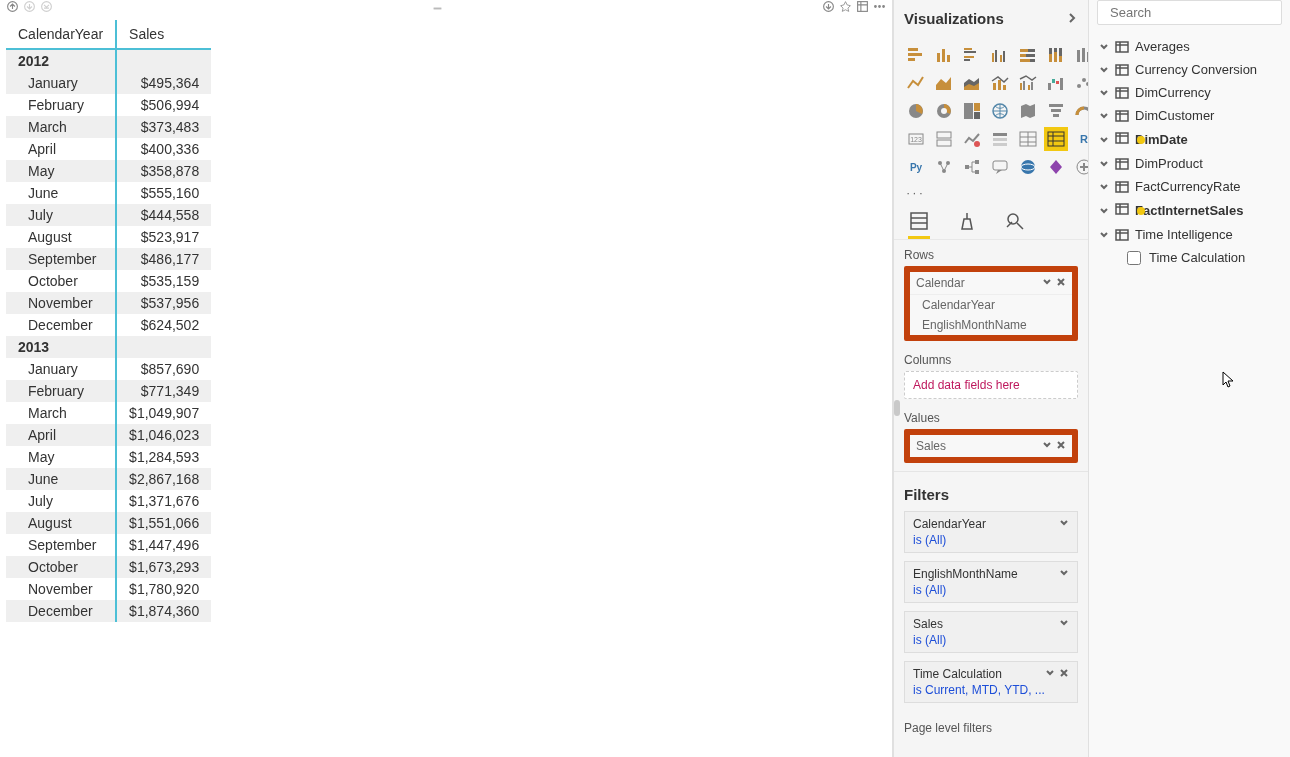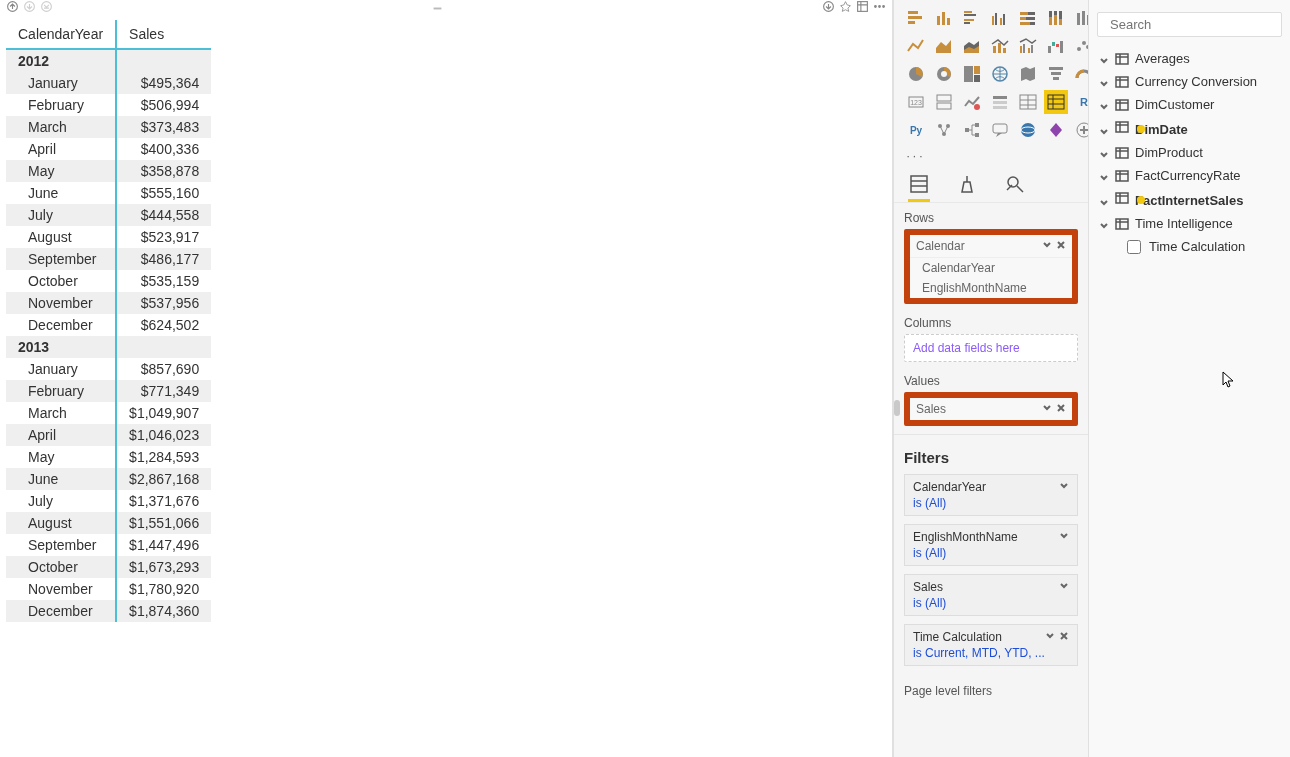--- a/index.html
+++ b/index.html
@@ -35,21 +35,21 @@
     display:flex; flex-direction:column; font-size:13px;
     overflow-y:auto;
   }
   .panel.fields { width:202px; background:#f9f9f9;}
   .panel-title {
     display:flex; justify-content:space-between; align-items:center;
     padding:10px 10px; font-weight:600; font-size:15px; color:#333;
   }
   .panel-title svg{ width:12px; height:12px; stroke:#666; fill:none; stroke-width:2;}
   .search-box {
-    margin:12px 8px 6px; background:#fff; border:1px solid #ddd; border-radius:2px;
+    margin:0 8px 6px; background:#fff; border:1px solid #ddd; border-radius:2px;
     display:flex; align-items:center; padding:4px 6px; gap:6px;
   }
   .search-box svg{width:14px;height:14px;stroke:#888;fill:none;stroke-width:2;}
   .search-box input{ border:none; outline:none; font-size:13px; flex:1; background:transparent;}
   
   .viz-gallery { display:grid; grid-template-columns:repeat(7,24px); gap:4px 4px; padding:6px 10px;}
   .viz-gallery .viz {
     width:24px;height:24px;display:flex;align-items:center;justify-content:center;
     cursor:pointer;
   }
@@ -70,35 +70,35 @@
   }
   .well-box.filled{ border:6px solid #c2410c; background:#f8f8f8;}
   .well-row{
     display:flex; align-items:center; justify-content:space-between;
     padding:4px 6px; border-bottom:1px solid #eee;
   }
   .well-row:last-child{border-bottom:none;}
   .well-row .ctrls{ display:flex; gap:4px;}
   .well-row svg{ width:10px;height:10px;stroke:#666;fill:none;stroke-width:2;}
   .well-subrow{ padding:3px 6px 3px 12px; display:flex; justify-content:space-between; align-items:center;}
-  .well-empty{ padding:6px 8px; color:#8b5cf6;}
+  .well-empty{ padding:6px 8px; color:#be185d;}
   
   .filters-title{ font-weight:600; font-size:15px; padding:10px 10px 6px;}
   .filter-sublabel{ font-size:12px; color:#555; padding:2px 10px 6px;}
   .filter-card{
     margin:2px 10px 6px; background:#f0f0f0; border:1px solid #ddd;
     padding:5px 8px; font-size:12px; position:relative;
   }
   .filter-card .frow{display:flex;justify-content:space-between;align-items:center;}
   .filter-card .fsub{color:#1d4ed8; padding-top:2px;}
   .filter-card svg{width:10px;height:10px;stroke:#666;fill:none;stroke-width:2;}
   
   .field-tree{ padding:4px 4px;}
   .field-row{
-    display:flex; align-items:flex-end; gap:6px; padding:4px 6px;
+    display:flex; align-items:center; gap:6px; padding:4px 6px;
     cursor:pointer; font-size:13px;
   }
   .field-row svg.chev{width:10px;height:10px;stroke:#666;fill:none;stroke-width:2;}
   .field-row svg.tbl-ic{width:14px;height:14px;stroke:#555;fill:none;stroke-width:1.5;}
   .field-row .badge{ position:absolute; width:8px;height:8px; background:#f2c811; border-radius:50%; transform:translate(8px,5px);}
   .field-row.bold{ font-weight:600;}
   .field-child{ display:flex; align-items:center; gap:8px; padding:4px 6px 4px 34px; font-size:13px;}
   .field-child input[type=checkbox]{ width:14px;height:14px;}
   
   .cursor{ position:absolute; left:1222px; top:371px; pointer-events:none;}
@@ -264,20 +264,26 @@
             <tr class="data-row">
               <td class="month">December</td>
               <td class="val">$1,874,360</td>
             </tr>
           </tbody>
       </table>
     </div>
   </div>
 
   <div class="panel">
+    <div class="panel-title">
+      <span>Visualizations</span>
+      <span><svg viewBox="0 0 12 12">
+            <path d="M4 2l4 4-4 4"></path>
+          </svg></span>
+    </div>
 
     <div class="viz-gallery">
 
       <div class="viz">
           <svg viewBox="0 0 20 20">
             <rect x="2" y="3" width="10" height="3" fill="#c78f3b"></rect>
             <rect x="2" y="8" width="14" height="3" fill="#c78f3b"></rect>
             <rect x="2" y="13" width="7" height="3" fill="#c78f3b"></rect>
           </svg>
         </div>
@@ -673,20 +679,31 @@
       </div>
       <div class="field-row">
         <svg class="chev" viewBox="0 0 10 10">
             <path d="M2 3l3 3 3-3"></path>
           </svg>
         <svg class="tbl-ic" viewBox="0 0 14 14">
             <rect x="1" y="2" width="12" height="10"></rect>
             <line x1="1" y1="5" x2="13" y2="5"></line>
             <line x1="5" y1="2" x2="5" y2="12"></line>
           </svg>
+        <span>DimCurrency</span>
+      </div>
+      <div class="field-row">
+        <svg class="chev" viewBox="0 0 10 10">
+            <path d="M2 3l3 3 3-3"></path>
+          </svg>
+        <svg class="tbl-ic" viewBox="0 0 14 14">
+            <rect x="1" y="2" width="12" height="10"></rect>
+            <line x1="1" y1="5" x2="13" y2="5"></line>
+            <line x1="5" y1="2" x2="5" y2="12"></line>
+          </svg>
         <span>DimCustomer</span>
       </div>
       <div class="field-row bold" style="position:relative">
         <svg class="chev" viewBox="0 0 10 10">
             <path d="M2 3l3 3 3-3"></path>
           </svg>
         <span style="position:relative"><svg class="tbl-ic" viewBox="0 0 14 14">
               <rect x="1" y="2" width="12" height="10"></rect>
               <line x1="1" y1="5" x2="13" y2="5"></line>
               <line x1="5" y1="2" x2="5" y2="12"></line>

